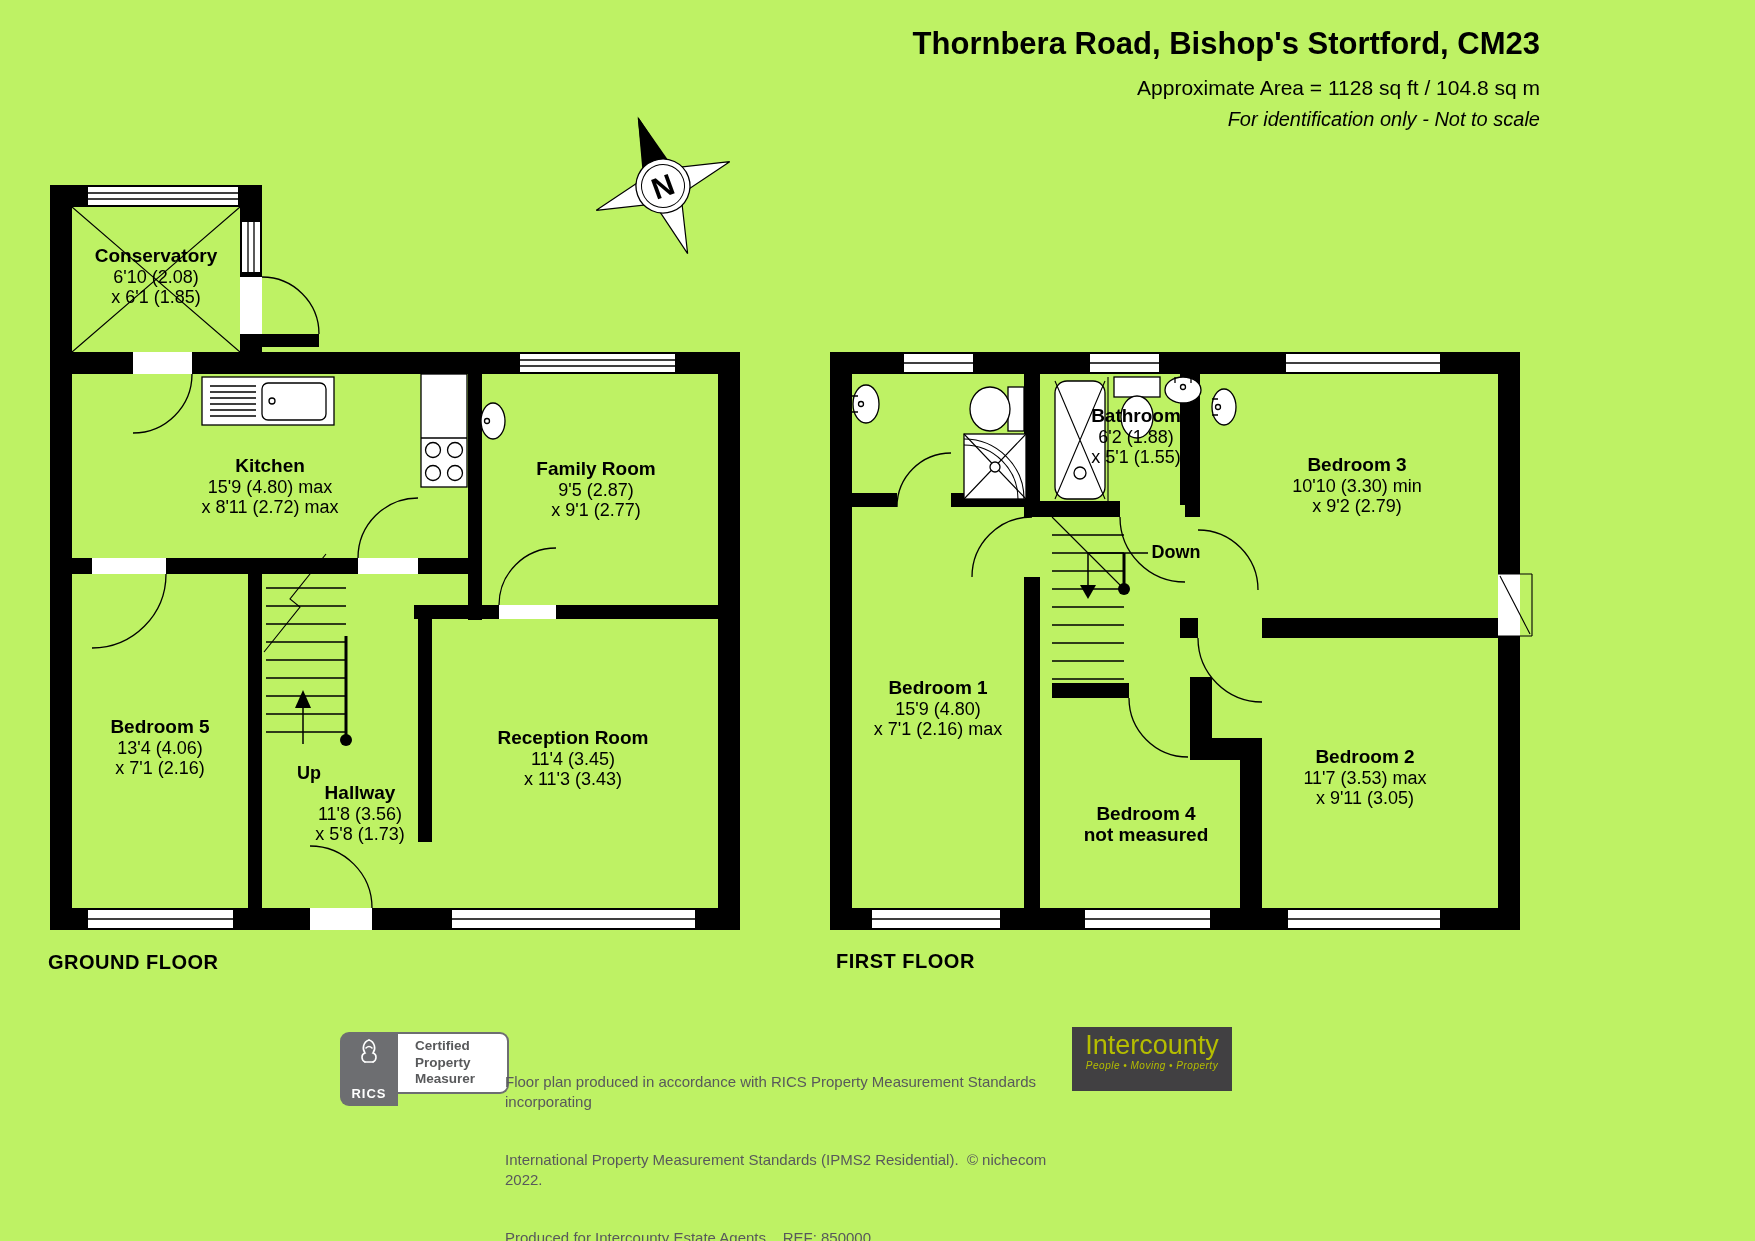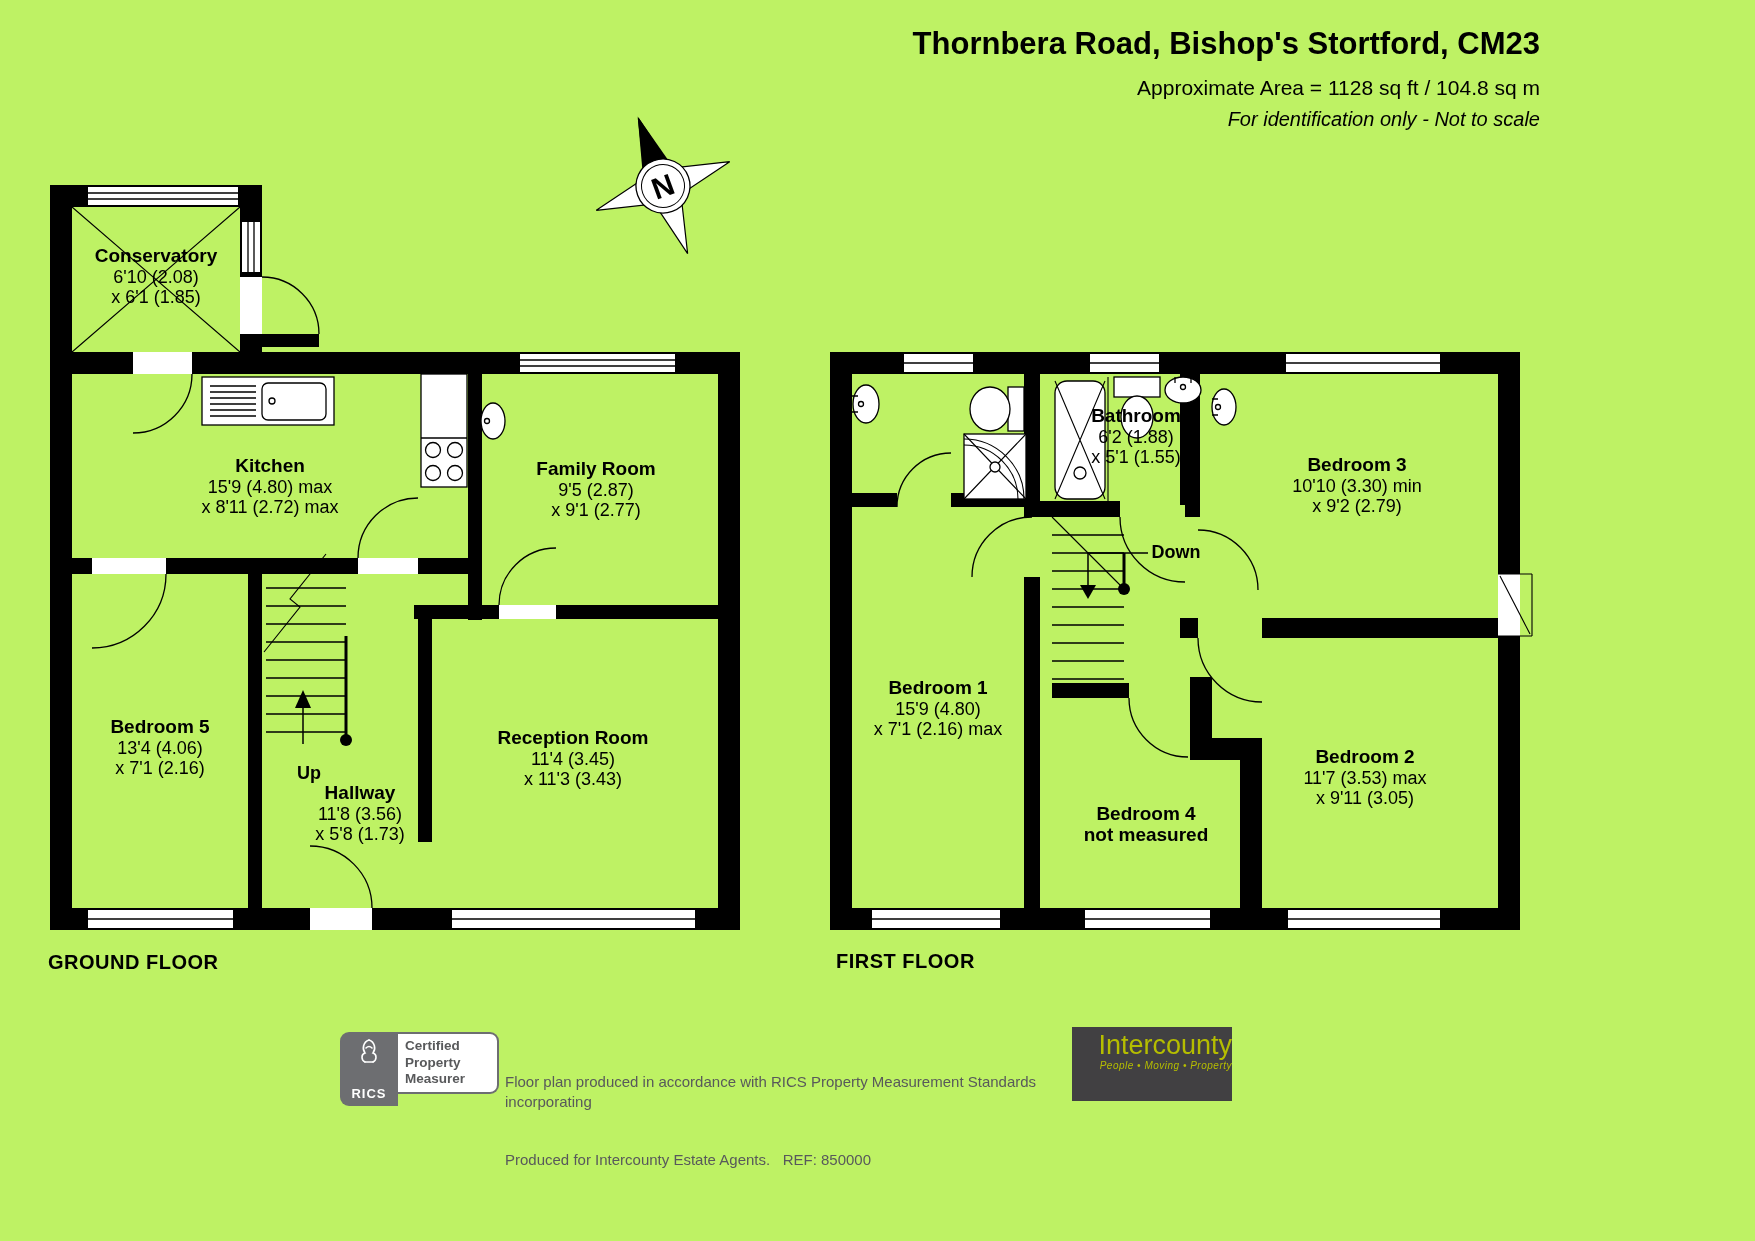--- a/index.html
+++ b/index.html
@@ -17,26 +17,26 @@
   .floor-lbl{position:absolute;font-weight:bold;font-size:20px;letter-spacing:.5px;}
   .compass-n{position:absolute;left:649px;top:170px;width:28px;text-align:center;
              font-weight:bold;font-size:30px;transform:rotate(-20deg);}
   
   .rics-box{position:absolute;left:340px;top:1032px;width:58px;height:74px;background:#6d6e71;
             border-radius:9px 0 0 9px;text-align:center;}
   .rics-brand{position:absolute;left:0;right:0;bottom:5px;color:#fff;font-weight:bold;
               font-size:13px;letter-spacing:1px;}
   .cpm-box{position:absolute;left:398px;top:1032px;width:92px;height:54px;background:#fff;
            border:2px solid #6d6e71;border-left:none;border-radius:0 9px 9px 0;
-           padding:4px 0 0 7px;box-sizing:content-box;}
+           padding:4px 0 0 17px;box-sizing:content-box;}
   .cpm-box div{font-size:13.5px;font-weight:bold;color:#58595b;line-height:16.5px;}
   .disclaimer{position:absolute;left:505px;top:1033px;width:566px;font-size:15px;color:#58595b;
               line-height:19.5px;white-space:pre-wrap;}
-  .ic-box{position:absolute;left:1072px;top:1027px;width:160px;height:74px;background:#414042;
-          text-align:right;}
+  .ic-box{position:absolute;left:1072px;top:1027px;width:160px;height:64px;background:#414042;
+          text-align:center;}
   .ic-brand{color:#b5bd00;font-size:27px;margin-top:3px;line-height:30px;}
   .ic-tag{color:#b5bd00;font-size:10px;letter-spacing:.5px;font-style:italic;}
 </style>
 </head>
 <body>
 
 <div class="canvas">
 
   <div class="hdr hdr-title">Thornbera Road, Bishop's Stortford, CM23</div>
   <div class="hdr hdr-area">Approximate Area = 1128 sq ft / 104.8 sq m</div>
@@ -284,20 +284,21 @@
     </svg>
     <div class="rics-brand">RICS</div>
   </div>
   <div class="cpm-box">
     <div>Certified</div>
     <div>Property</div>
     <div>Measurer</div>
   </div>
   <div class="disclaimer">
     <div>Floor plan produced in accordance with RICS Property Measurement Standards incorporating</div>
+    <div>International Property Measurement Standards (IPMS2 Residential).  © nichecom 2022.</div>
     <div>Produced for Intercounty Estate Agents.   REF: 850000</div>
   </div>
   <div class="ic-box">
     <div class="ic-brand">Intercounty</div>
     <div class="ic-tag">People  •  Moving  •  Property</div>
   </div>
 
 </div>
 
 </body></html>

